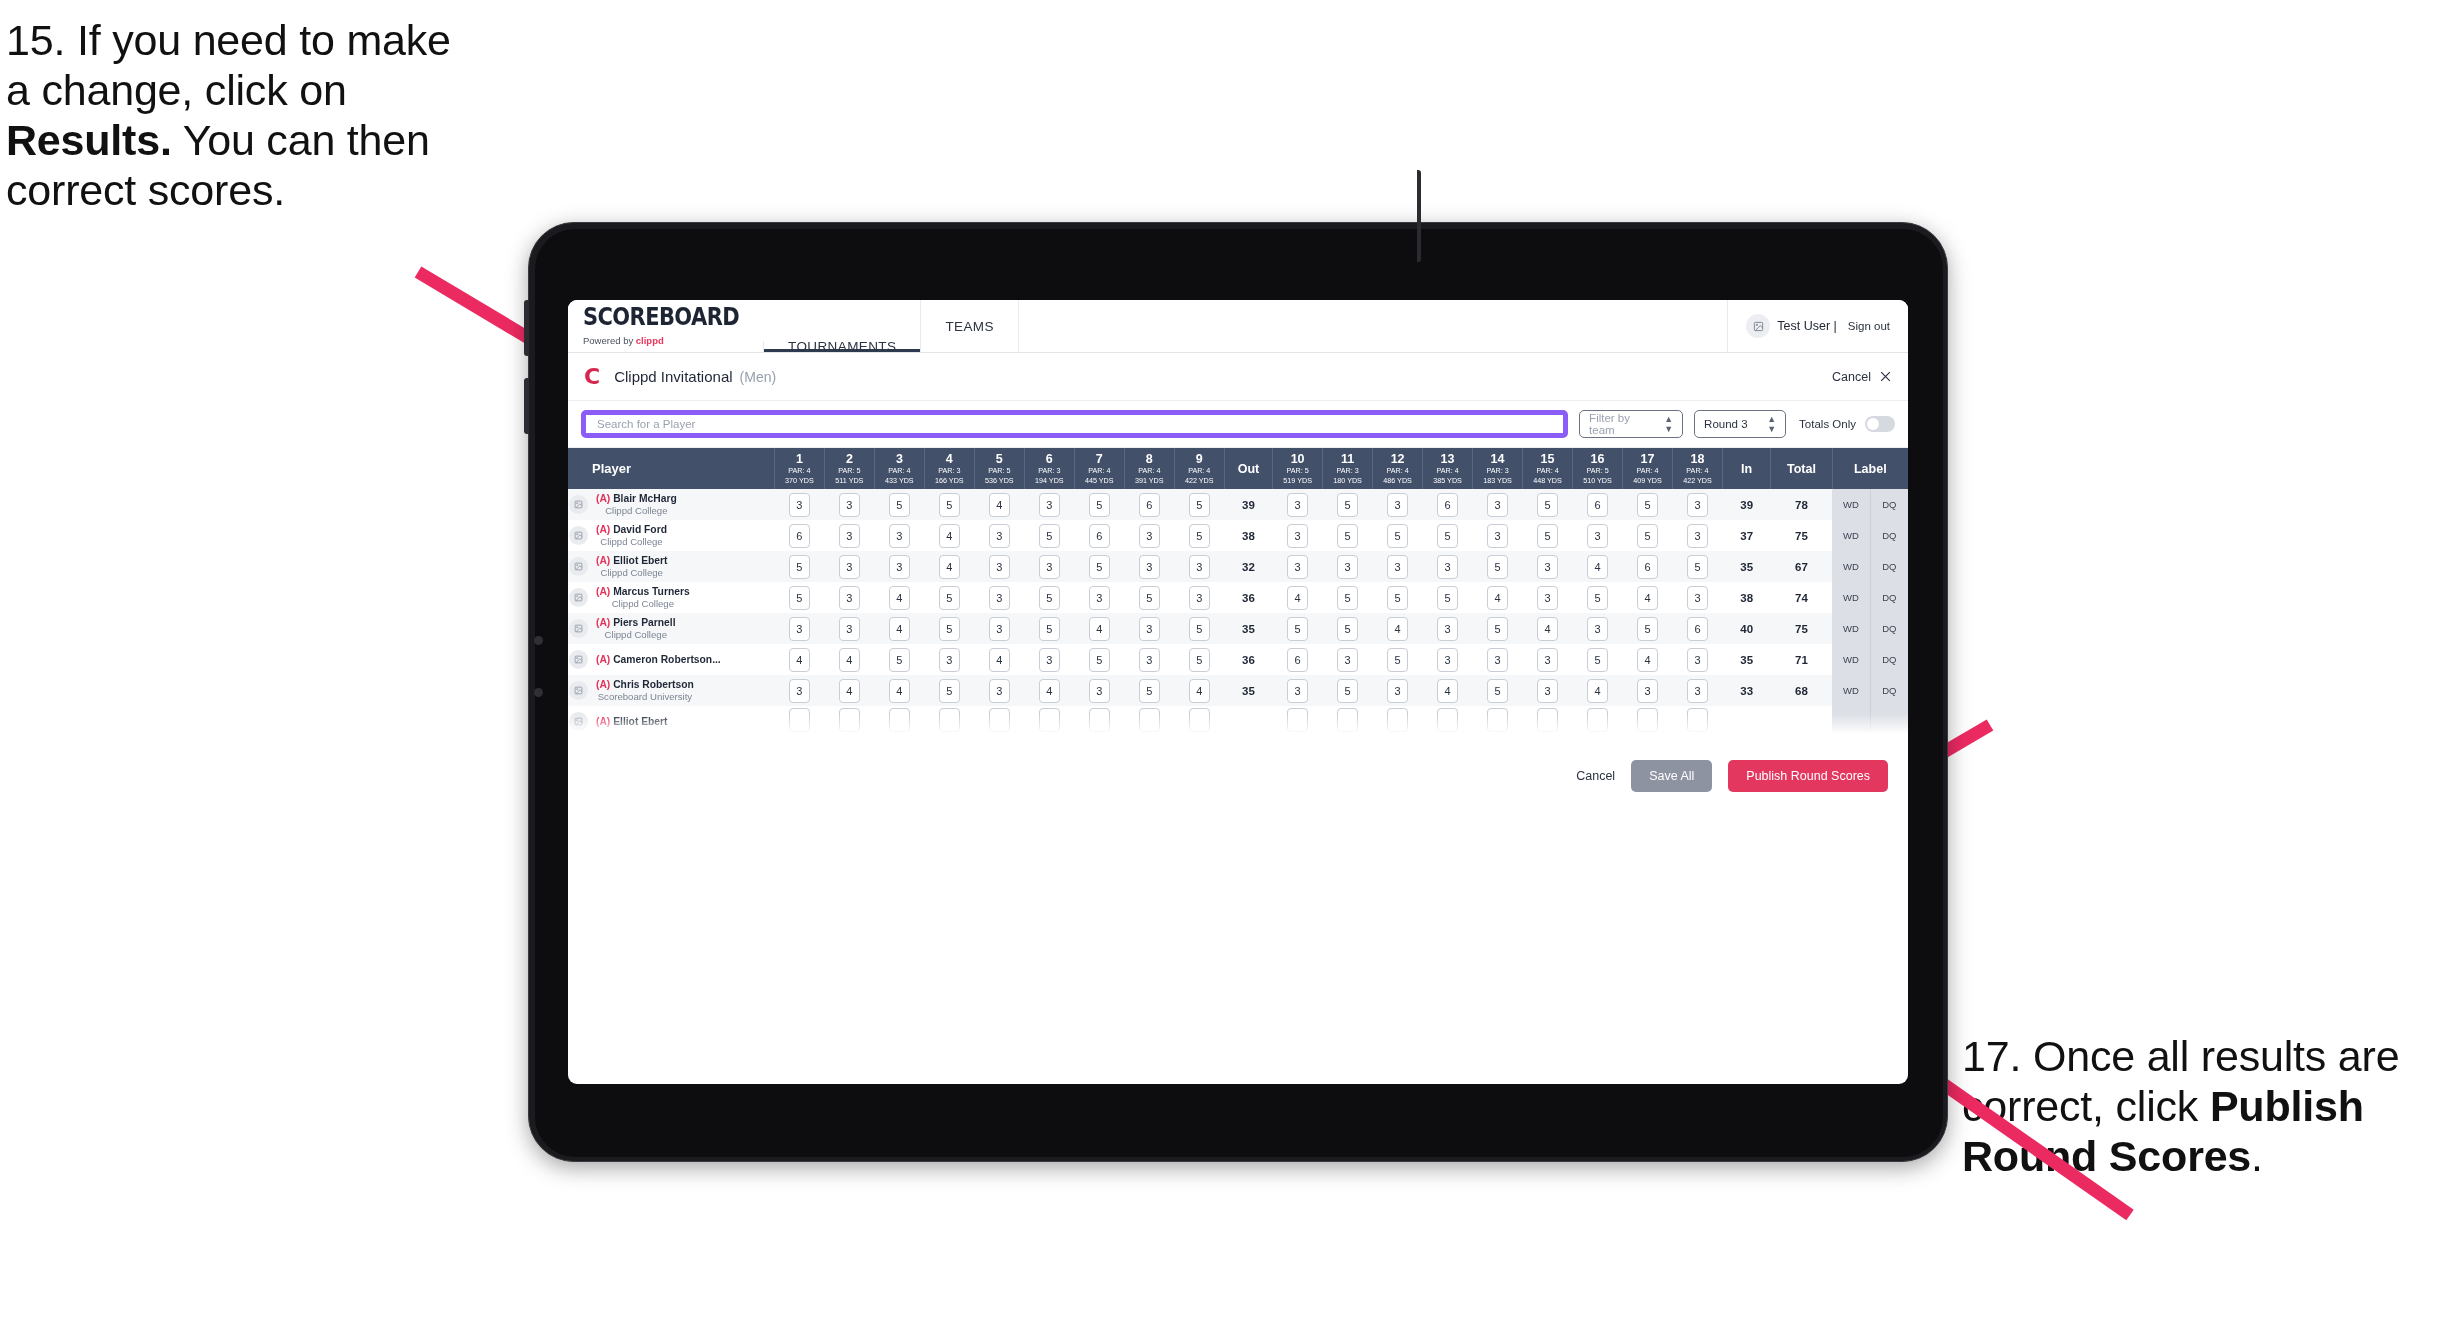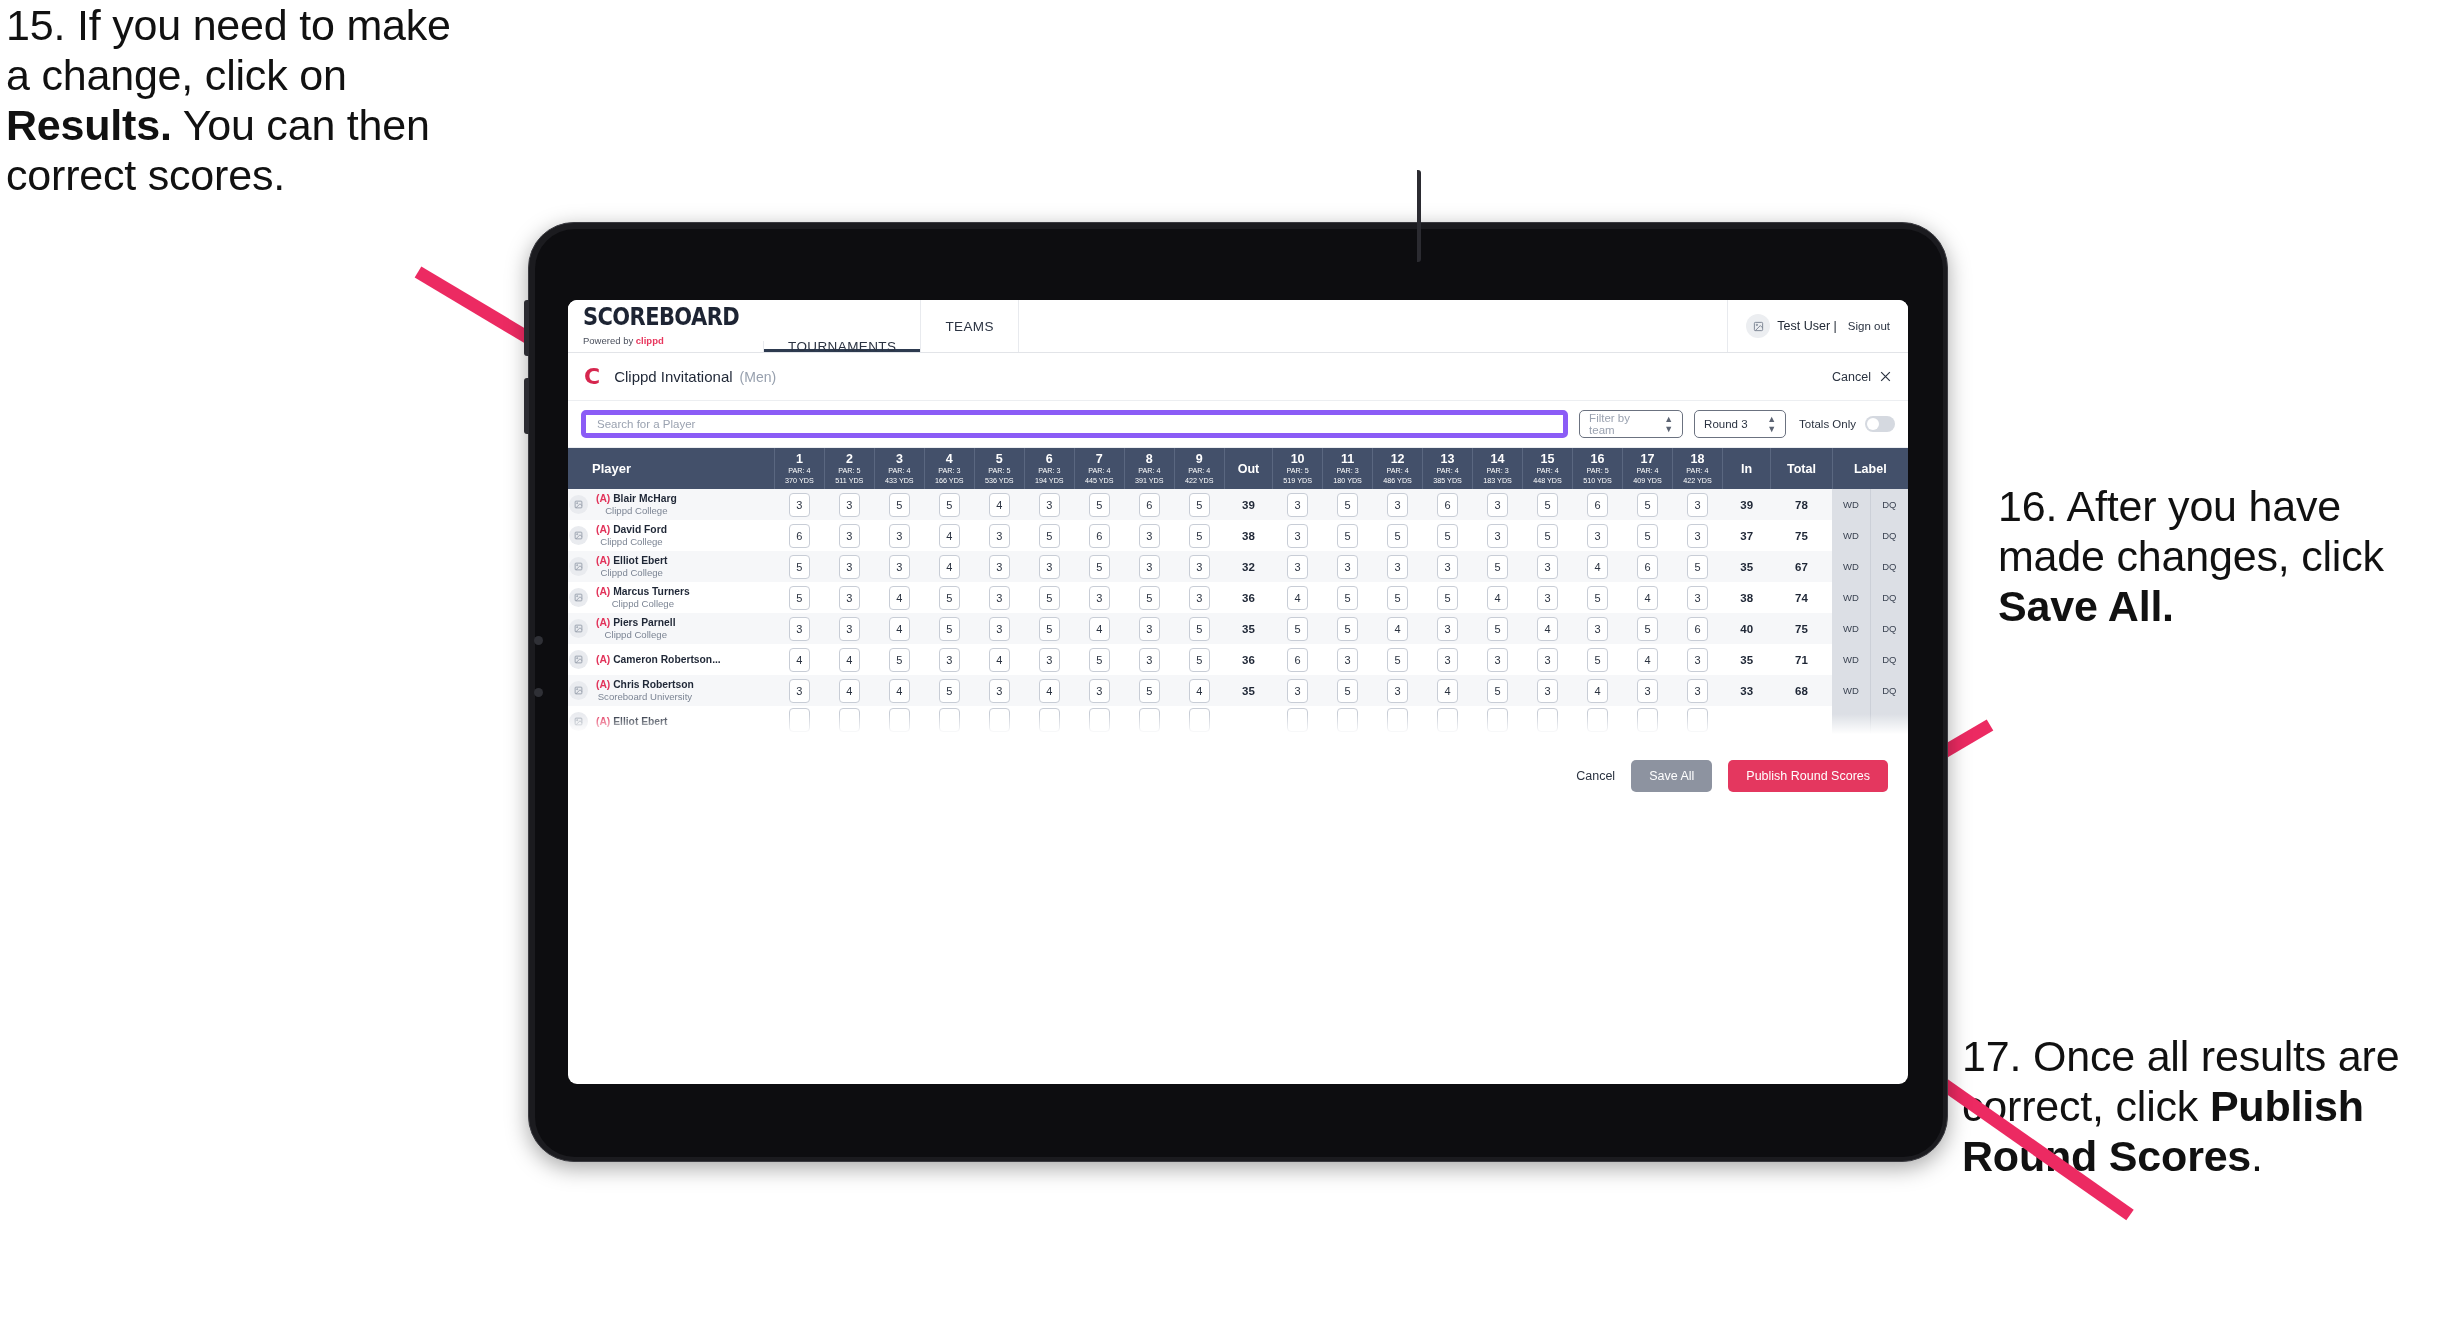--- a/index.html
+++ b/index.html
@@ -14,21 +14,21 @@
   
   .anno {
     position: absolute;
     color: #111111;
     font-size: 43px;
     line-height: 1.16;
     font-weight: 400;
     letter-spacing: -0.2px;
   }
   .anno b { font-weight: 700; }
-  #anno-15 { left: 6px;    top: 1px;    width: 470px; }
+  #anno-15 { left: 6px;    top: 16px;    width: 470px; }
   #anno-16 { left: 1998px; top: 482px;  width: 430px; }
   #anno-17 { left: 1962px; top: 1032px; width: 500px; }
 
   .arrow { position: absolute; overflow: visible; }
 
   
   #tablet {
     position: absolute; left: 528px; top: 222px;
     width: 1420px; height: 940px;
     background: #1b1b1f;
@@ -199,21 +199,20 @@
   .btn { border-radius:5px; font-size:12.5px; color:#fff; padding:9px 18px; font-weight:400; }
   #btn-save { background:#8d93a0; }
   #btn-publish { background:#e4375f; }
 </style>
 </head>
 <body>
 
 <div id="stage">
 
   <div class="anno" id="anno-15">15. If you need to make a change, click on <b>Results.</b> You can then correct scores.</div>
-  <div class="anno" id="anno-16">16. After you have made changes, click <b>Save All.</b></div>
   <div class="anno" id="anno-17">17. Once all results are correct, click <b>Publish Round Scores</b>.</div>
 
   <svg class="arrow" id="arrow-15" style="left:400px; top:250px;" width="450" height="290" viewBox="0 0 450 290">
     <defs>
       <marker id="ah1" markerWidth="7" markerHeight="7" refX="3.4" refY="3.5" orient="auto">
         <path d="M0,0 L7,3.5 L0,7 z" fill="#ec2a62"></path>
       </marker>
     </defs>
     <line x1="18" y1="22" x2="400" y2="250" stroke="#ec2a62" stroke-width="13" marker-end="url(#ah1)"></line>
   </svg>

